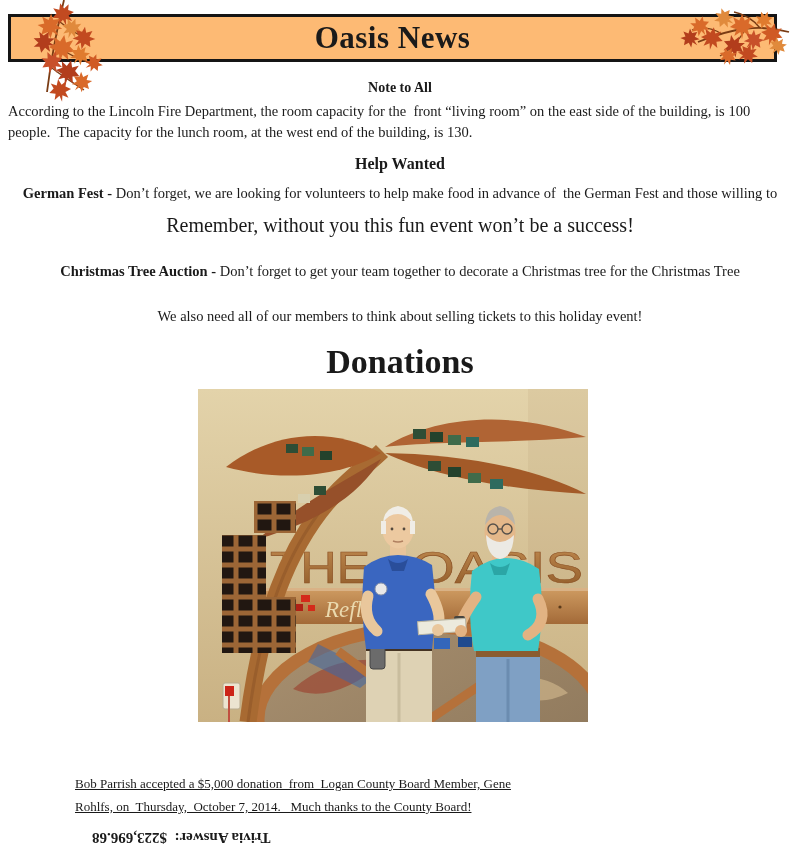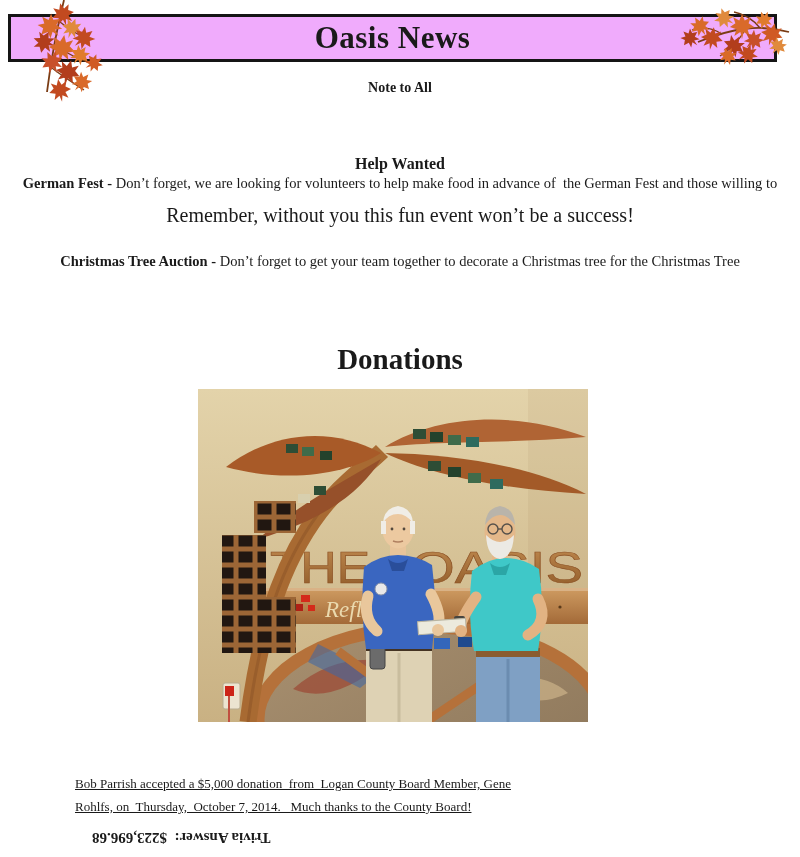--- a/index.html
+++ b/index.html
@@ -5,37 +5,37 @@
   html,body{margin:0;padding:0;background:#ffffff;}
   .page{
     position:relative;width:800px;height:857px;background:#ffffff;overflow:hidden;
     font-family:"Liberation Serif", serif;color:#1a1a1a;
   }
   .pre{white-space:pre-wrap;}
   
   .masthead-box{
     position:absolute;left:8px;top:14px;width:769px;height:48px;
     border:3px solid #151515;box-sizing:border-box;
-    display:flex;align-items:center;justify-content:center;background:#f0abfc;
+    display:flex;align-items:center;justify-content:center;background:#fdba74;
   }
   .masthead-title{font-size:31px;font-weight:bold;margin:0;letter-spacing:.5px;}
   .leaves-overlay{position:absolute;left:0;top:0;width:800px;height:112px;pointer-events:none;}
   
   .sec{position:absolute;left:8px;right:8px;}
   .sec-note{top:80px;}
   .sec-help{top:155px;}
   h2{margin:0;text-align:center;font-weight:bold;}
   .h-small{font-size:14px;}
   .h-med{font-size:16px;}
-  .h-big{font-size:29px;}
+  .h-big{font-size:34px;}
   .bodytext{font-size:14.5px;line-height:21px;}
   .left{text-align:left;}
   .center{text-align:center;}
   .note-lines{margin-top:5px;}
-  .para{margin-top:0;line-height:20px;font-size:14.5px;}
+  .para{margin-top:10px;line-height:20px;font-size:14.5px;}
   .para .line{min-height:20px;}
   .reminder{margin-top:11px;font-size:20px;}
   .tree{margin-top:10px;}
   .tree .line{line-height:21px;margin-top:24px;}
   .donations-heading{position:absolute;top:343px;left:0;width:800px;text-align:center;}
   .photo{position:absolute;left:198px;top:389px;width:390px;height:333px;}
   .caption{position:absolute;left:75px;top:772px;font-size:13px;line-height:23px;text-decoration:underline;}
   .trivia{
     position:absolute;left:92px;top:829px;font-size:15px;font-weight:bold;
     transform:rotate(180deg);white-space:pre;
@@ -86,33 +86,38 @@
       <use href="#leaf" transform="translate(772,34) rotate(15)" fill="#d05a24"></use>
       <use href="#leaf" transform="translate(748,54) rotate(60) scale(0.9)" fill="#c24a20"></use>
       <use href="#leaf" transform="translate(728,56) rotate(25) scale(0.8)" fill="#d96a2a"></use>
       <use href="#leaf" transform="translate(690,38) rotate(-45) scale(0.85)" fill="#b23d1c"></use>
       <use href="#leaf" transform="translate(778,46) rotate(35) scale(0.8)" fill="#e08a3c"></use>
     </g>
   </svg>
 
   <section class="sec sec-note">
     <h2 class="h-small">Note to All</h2>
+    <div class="note-lines bodytext left">
+      <div class="pre">According to the Lincoln Fire Department, the room capacity for the  front “living room” on the east side of the building, is 100</div>
+      <div class="pre">people.  The capacity for the lunch room, at the west end of the building, is 130.</div>
+    </div>
   </section>
 
   <section class="sec sec-help">
     <h2 class="h-med">Help Wanted</h2>
 
     <div class="para center">
       <div class="line pre"><b>German Fest - </b><span>Don’t forget, we are looking for volunteers to help make food in advance of  the German Fest and those willing to</span></div>
     </div>
 
     <div class="reminder center pre">Remember, without you this fun event won’t be a success!</div>
 
     <div class="para tree center">
       <div class="line pre"><b>Christmas Tree Auction - </b><span>Don’t forget to get your team together to decorate a Christmas tree for the Christmas Tree</span></div>
+      <div class="line pre">We also need all of our members to think about selling tickets to this holiday event!</div>
     </div>
   </section>
 
   <h2 class="h-big donations-heading">Donations</h2>
 
   <div class="photo">
     <svg viewBox="0 0 390 333" width="390" height="333">
       <defs>
         <linearGradient id="wallGrad" x1="0" y1="0" x2="0" y2="1">
           <stop offset="0" stop-color="#e3d3aa"></stop>

